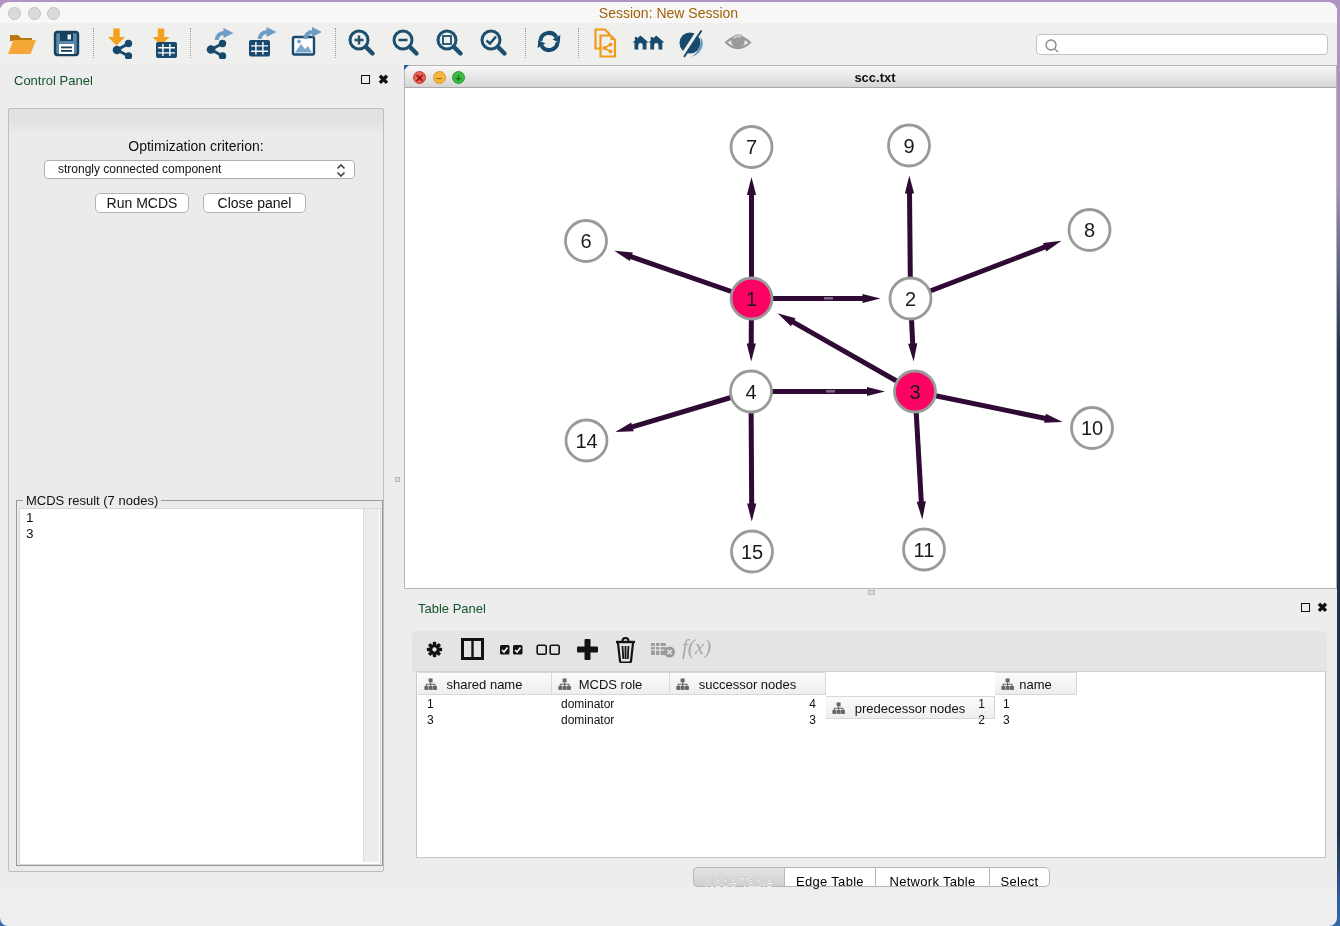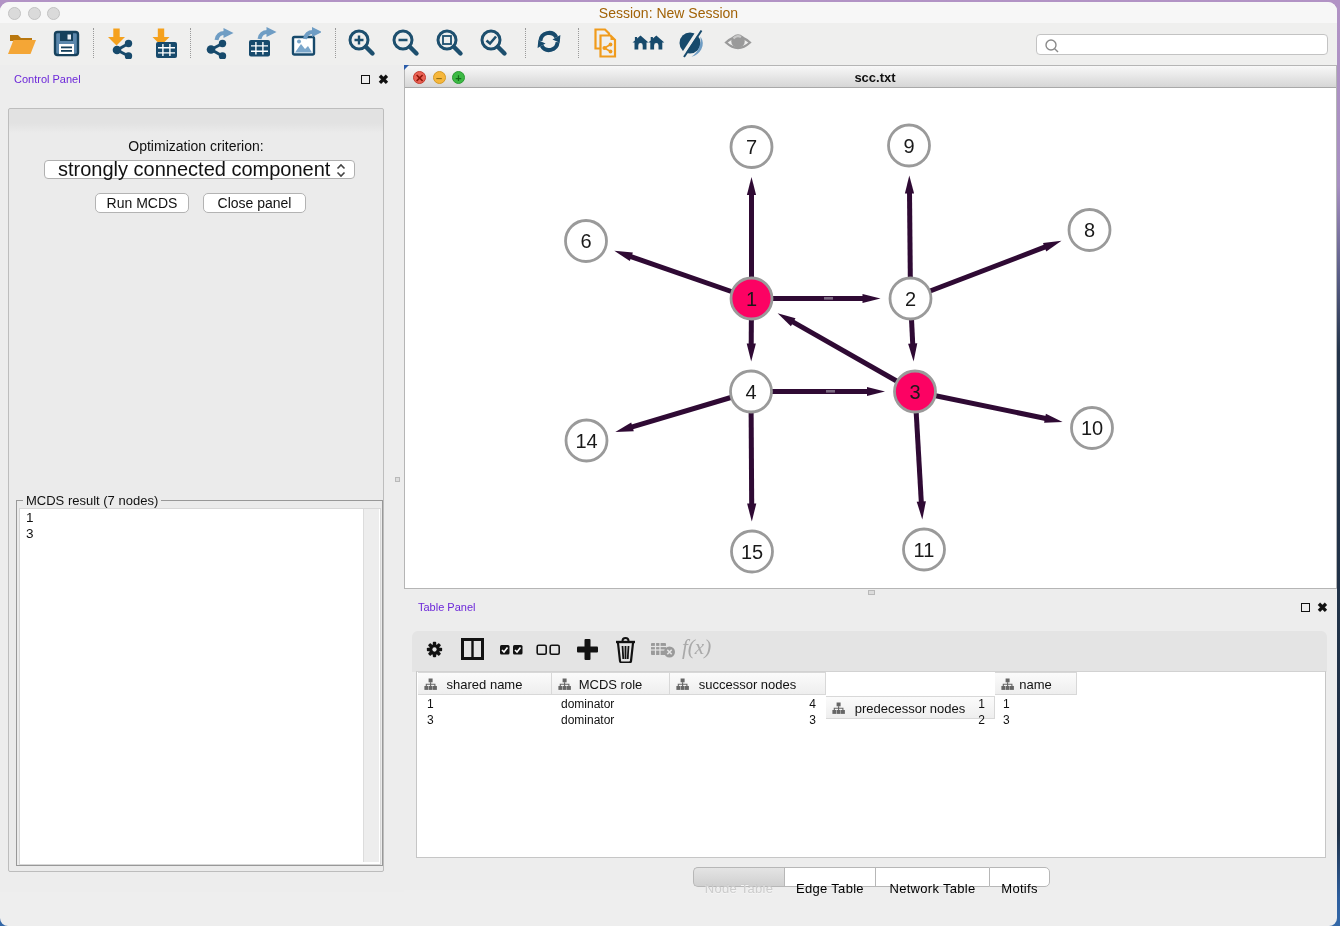--- a/index.html
+++ b/index.html
@@ -8,51 +8,51 @@
 .titlebar { position:absolute; left:0; top:0; width:100%; height:21px; background:#f7f7f7; }
 .titlebar .circ { position:absolute; top:4.5px; width:13px; height:13px; border-radius:50%; background:#dadada; border:1px solid #c2c2c2; }
 .titlebar .t { position:absolute; top:3px; width:100%; text-align:center; font-size:14px; color:#a16207; }
 
 .toolbar { position:absolute; left:0; top:21px; width:100%; height:43px; background:#efefee; border-bottom:1px solid #cfcfcd; }
 .tb-sep { position:absolute; top:5px; height:30px; width:0; border-left:1px dotted #9a9a9a; }
 .ticon { position:absolute; top:4px; }
 .searchbox { position:absolute; left:1036px; top:11px; width:292px; height:21px; background:#fff; border:1px solid #c3c3c3; border-radius:4px; }
 
 .cpanel { position:absolute; left:0; top:63px; width:392px; height:827px; background:#ededed; }
-.panel-title { position:absolute; font-size:11px; color:#6d28d9; }
+.panel-title { position:absolute; font-size:13px; color:#14532d; }
 .wicon-sq { position:absolute; width:9px; height:9px; border:1.4px solid #111; }
 .wicon-x { position:absolute; font-size:13px; font-weight:bold; color:#111; line-height:12px; }
 .cp-content { position:absolute; left:8px; top:43px; width:376px; height:764px; background:linear-gradient(#e2e2e2 0px, #e2e2e2 14px, #ebebeb 24px, #ebebeb 100%); border:1px solid #bdbdbd; border-radius:2px; }
 .tabs { position:absolute; left:78px; top:32px; height:21px; display:flex; z-index:5; }
 .tab { font-size:13px; color:#000; background:#fff; border:1px solid #b7b7b7; border-right:none; padding:2px 0 0 0; text-align:center; height:21px; }
 .tab:first-child { border-radius:4px 0 0 0; }
 .tab.sel { background:linear-gradient(#e8e8e8,#d2d2d2); color:#d6d6d6; text-shadow:0 1px 0 #fff; border-right:1px solid #b7b7b7; border-radius:0 6px 0 0; }
 .opt-label { position:absolute; left:0; top:73px; width:392px; text-align:center; font-size:14px; color:#111; }
-.dropdown { position:absolute; left:44px; top:95px; width:311px; height:19px; background:#fff; border:1px solid #b0b0b0; border-radius:4px; font-size:20px; color:#111; padding:0 0 0 13px; line-height:17px; }
+.dropdown { position:absolute; left:44px; top:95px; width:311px; height:19px; background:#fff; border:1px solid #b0b0b0; border-radius:4px; font-size:12px; color:#111; padding:0 0 0 13px; line-height:17px; }
 .btn { position:absolute; height:20px; background:#fff; border:1px solid #b3b3b3; border-radius:5px; font-size:14px; color:#111; text-align:center; line-height:18px; }
 .mcds-group { position:absolute; left:16px; top:435px; width:367px; height:366px; border:1px solid #989898; }
 .mcds-label { position:absolute; left:6px; top:-8px; background:#ebebeb; font-size:13px; color:#111; padding:0 3px; }
 .mcds-text { position:absolute; left:2px; top:7px; width:362px; height:357px; background:#fff; border:1px solid #d7d7d7; font-size:13.5px; color:#111; padding:1px 0 0 6px; line-height:16px; }
 .mcds-sb { position:absolute; right:3px; top:8px; width:16px; height:353px; background:#ededed; border-left:1px solid #dcdcdc; }
 
 .netwin { position:absolute; left:404px; top:63px; width:933px; height:524px; background:#fff; border:1px solid #b5b5b5; }
 .net-title { position:absolute; left:0; top:0; width:100%; height:22px; background:linear-gradient(#f8f8f8,#d6d6d6); border-bottom:1px solid #a9a9a9; }
 .net-title .t { position:absolute; width:100%; top:4px; padding-left:9px; text-align:center; font-size:13px; font-weight:bold; color:#111; }
 .tl { position:absolute; top:4.5px; width:13px; height:13px; border-radius:50%; font-size:11px; font-weight:bold; text-align:center; line-height:13px; }
 .vdivider { position:absolute; left:392px; top:63px; width:12px; height:827px; background:#ededed; }
 .hdivider { position:absolute; left:404px; top:587px; width:933px; height:7px; background:#ededed; }
 .grip { position:absolute; background:#dcdcdc; border:1px solid #b9b9b9; }
 
 .tpanel { position:absolute; left:404px; top:594px; width:933px; height:294px; background:#ededed; }
 .tp-toolbar { position:absolute; left:8px; top:35px; width:915px; height:41px; background:#e4e4e4; border-radius:6px 6px 0 0; }
 .tp-tablebox { position:absolute; left:12px; top:75px; width:910px; height:187px; background:#fff; border:1px solid #c6c6c6; border-top:1px solid #d2d2d2; }
 .thead { position:absolute; left:0; top:0px; height:23px; background:linear-gradient(#fbfbfb,#eeeeee); border:1px solid #d8d8d8; border-left:none; font-size:13px; color:#111; text-align:center; line-height:23px; }
 .trow { position:absolute; font-size:12px; color:#111; }
 .btabs { position:absolute; left:289px; top:271px; height:20px; display:flex; }
-.btab { font-size:13px; font-weight:normal; letter-spacing:0.3px; color:#000; background:#fff; border:1px solid #b7b7b7; border-right:none; height:20px; padding-top:13px; text-align:center; }
+.btab { font-size:13px; font-weight:normal; letter-spacing:0.3px; color:#000; background:#fff; border:1px solid #b7b7b7; border-right:none; height:20px; padding-top:6px; text-align:center; }
 .btab:first-child { border-radius:5px 0 0 5px; background:linear-gradient(#e4e4e4,#d0d0d0); color:#cccccc; text-shadow:0 1px 0 #f5f5f5; }
 .btab:last-child { border-radius:0 5px 5px 0; border-right:1px solid #b7b7b7; }
 
 .statusbar { position:absolute; left:0; top:888px; width:100%; height:36px; background:#ededed; border-top:1px solid #c6c6c6; }
 .memory { position:absolute; right:9px; top:7px; width:74px; height:24px; background:#f4f4f4; border:1px solid #a9a9a9; font-size:13px; color:#111; }
 .listbtn { position:absolute; left:10px; top:5px; width:28px; height:23px; background:#fafafa; border:1px solid #9e9e9e; }
 </style></head>
 <body>
 <div class="window">
   <div class="titlebar">
@@ -394,16 +394,16 @@
       <div class="trow" style="left:10px;top:41px;">3</div>
       <div class="trow" style="left:144px;top:41px;">dominator</div>
       <div class="trow" style="left:253px;top:41px;width:146px;text-align:right;">3</div>
       <div class="trow" style="left:409px;top:41px;width:159px;text-align:right;">2</div>
       <div class="trow" style="left:586px;top:41px;">3</div>
     </div>
     <div class="btabs">
       <div class="btab" style="width:91px;">Node Table</div>
       <div class="btab" style="width:91px;">Edge Table</div>
       <div class="btab" style="width:114px;">Network Table</div>
-      <div class="btab" style="width:61px;">Motifs</div>
+      <div class="btab" style="width:61px;">Select</div>
     </div>
   </div>
 </div>
 
 </body></html>

